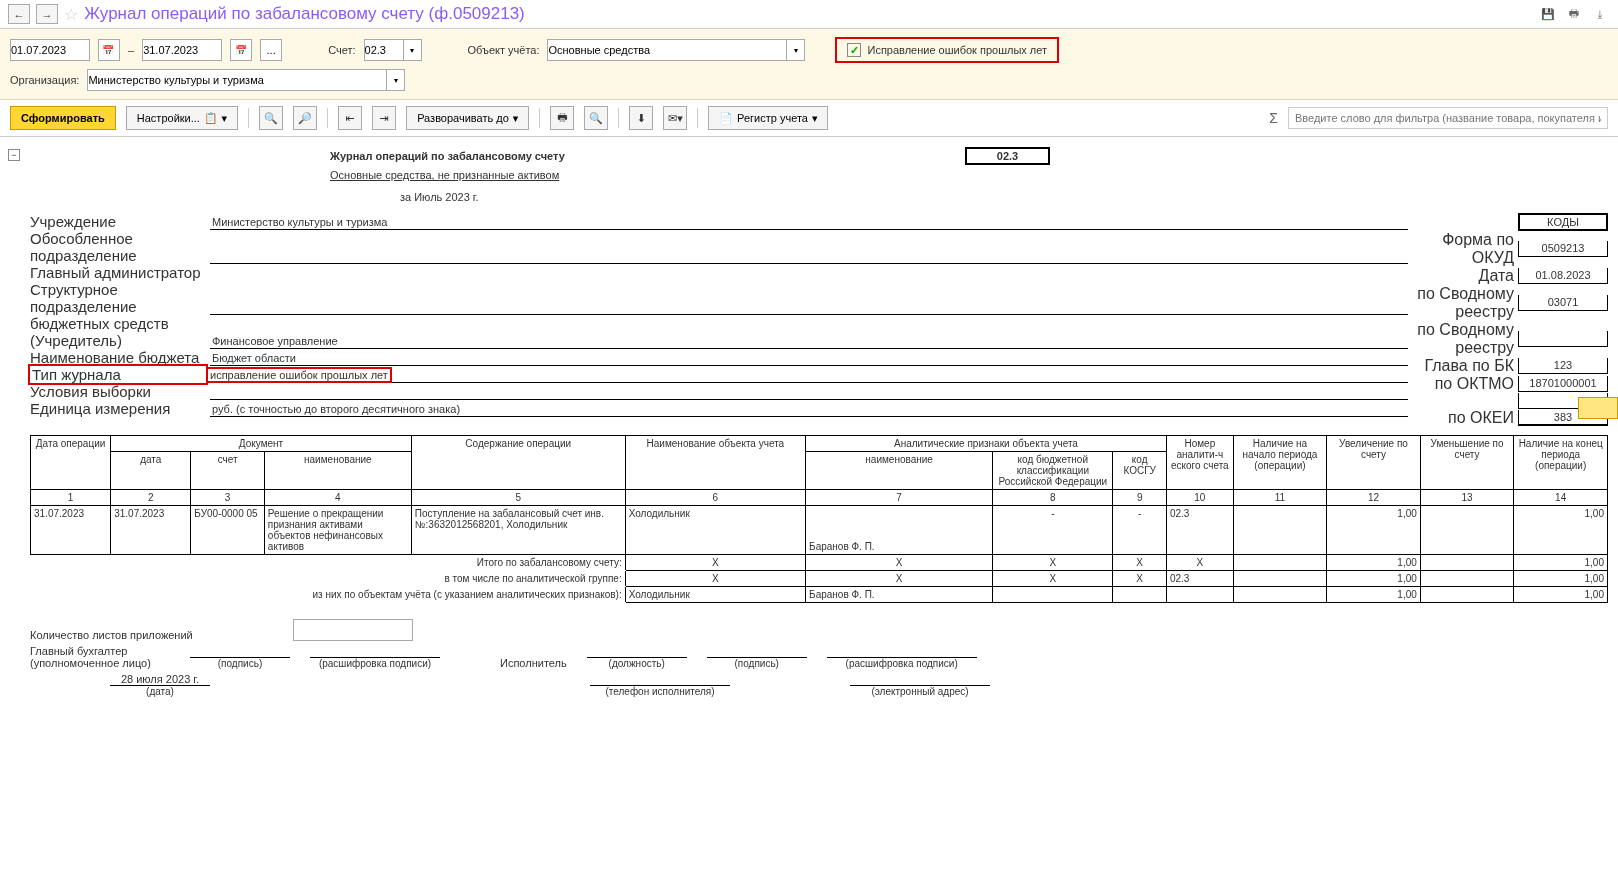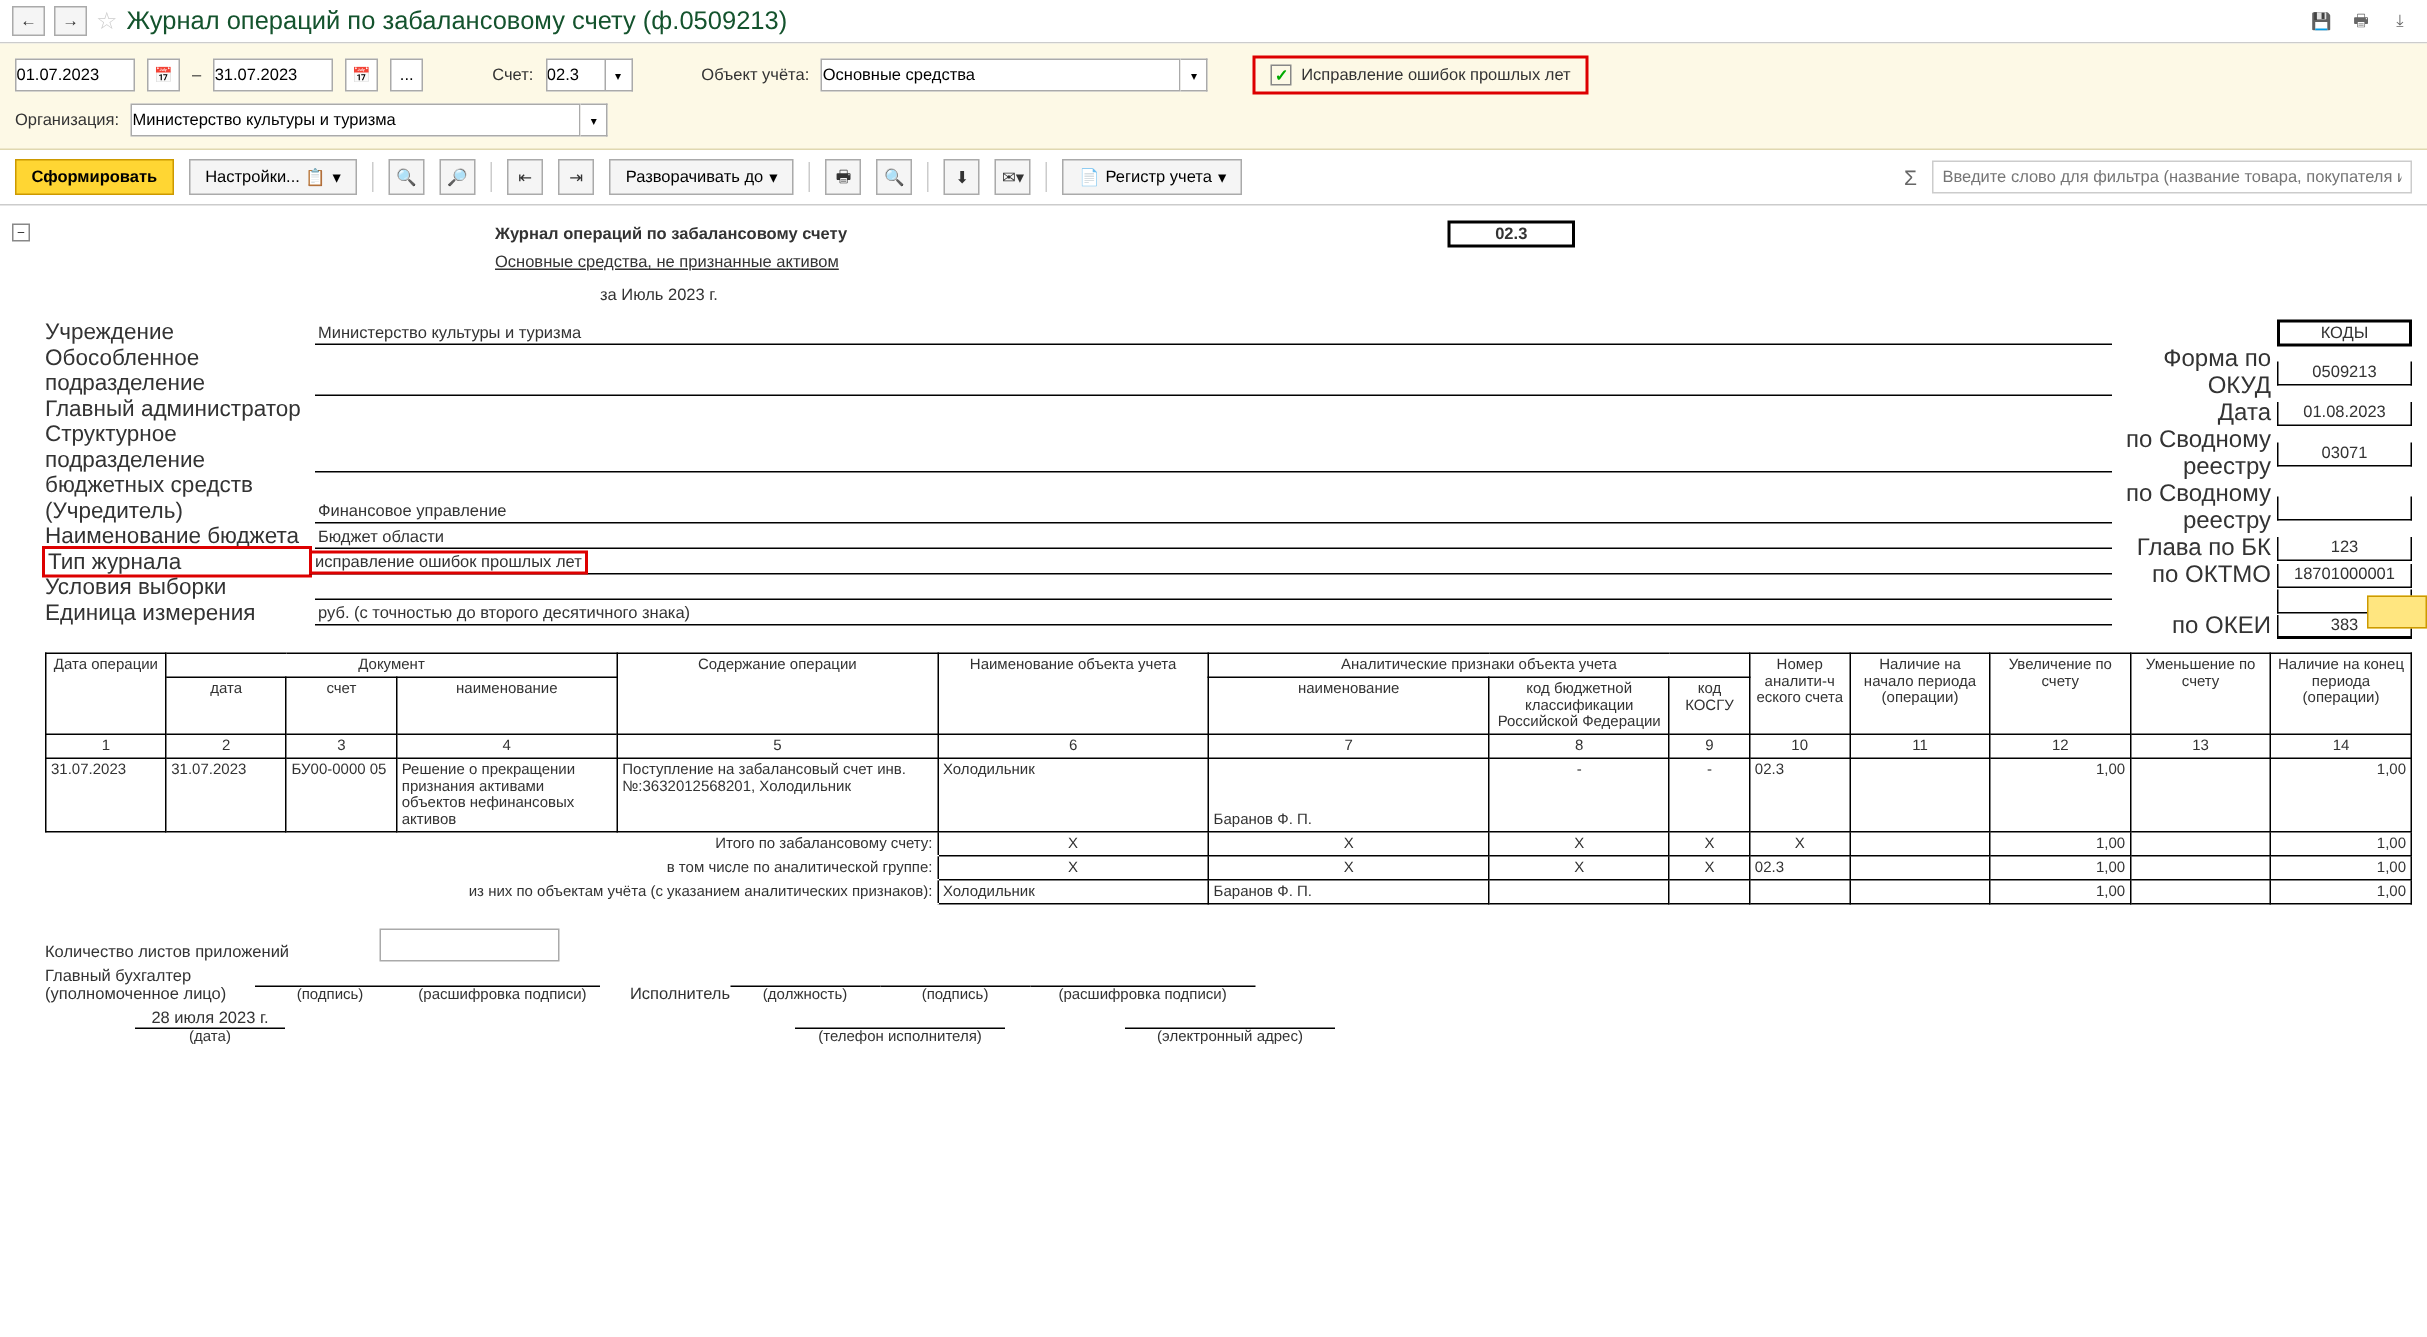--- a/index.html
+++ b/index.html
@@ -1,20 +1,20 @@
 <!DOCTYPE html>
 <html><head>
 <meta charset="utf-8">
 <style>
 *{box-sizing:border-box;margin:0;padding:0}
 body{font-family:Arial,sans-serif;font-size:11px;color:#333;background:#fff;width:1618px}
 .titlebar{display:flex;align-items:center;padding:4px 8px;border-bottom:1px solid #ccc;gap:6px}
 .navbtn{width:22px;height:20px;border:1px solid #aaa;background:#f5f5f5;display:flex;align-items:center;justify-content:center;cursor:pointer}
 .star{font-size:16px;color:#ccc}
-.title{font-size:17px;color:#14532d}
+.title{font-size:17px;color:#8b5cf6}
 .titlebar-right{margin-left:auto;display:flex;gap:6px}
 .iconbtn{width:20px;height:20px;display:flex;align-items:center;justify-content:center;cursor:pointer;color:#666}
 
 .filterbar{background:#fdf9e6;padding:8px 10px;border-bottom:1px solid #e0d8b0}
 .frow{display:flex;align-items:center;gap:8px;margin-bottom:6px}
 .frow:last-child{margin-bottom:0}
 .frow label{font-size:11px}
 .inp{height:22px;border:1px solid #aaa;padding:0 0;font-size:11px;background:#fff}
 .calbtn{width:22px;height:22px;border:1px solid #aaa;background:#fff;display:flex;align-items:center;justify-content:center;cursor:pointer;font-size:10px}
 .dotbtn{width:22px;height:22px;border:1px solid #aaa;background:#fff;cursor:pointer;font-size:11px}
@@ -52,21 +52,21 @@
 .codes-val{flex:1;border:1px solid #000;border-top:none;text-align:center;font-size:11px;padding:1px;min-height:16px}
 .redbox{border:2px solid #d00;padding:0 2px;margin:-2px}
 
 table.rpt{border-collapse:collapse;width:100%;margin-top:0}
 table.rpt th,table.rpt td{border:1px solid #000;font-size:10px;padding:2px 3px;vertical-align:top}
 table.rpt th{font-weight:normal;text-align:center}
 .tc{text-align:center}
 .tr{text-align:right}
 
 .footer{margin-top:16px;font-size:11px}
-.foot-row{display:flex;margin-bottom:4px;align-items:flex-end}
+.foot-row{display:flex;gap:20px;margin-bottom:4px;align-items:flex-end}
 .sigline{border-bottom:1px solid #000;min-width:100px;text-align:center;font-size:10px}
 .siglbl{font-size:10px;text-align:center}
 .underline{border-bottom:1px solid #000;display:inline-block;min-width:100px;text-align:center}
 .scrolltab{position:absolute;right:0;top:260px;width:40px;height:22px;background:#ffe680;border:1px solid #cc9900}
 </style>
 </head>
 <body>
 
 <div class="titlebar">
   <div class="navbtn">←</div>

